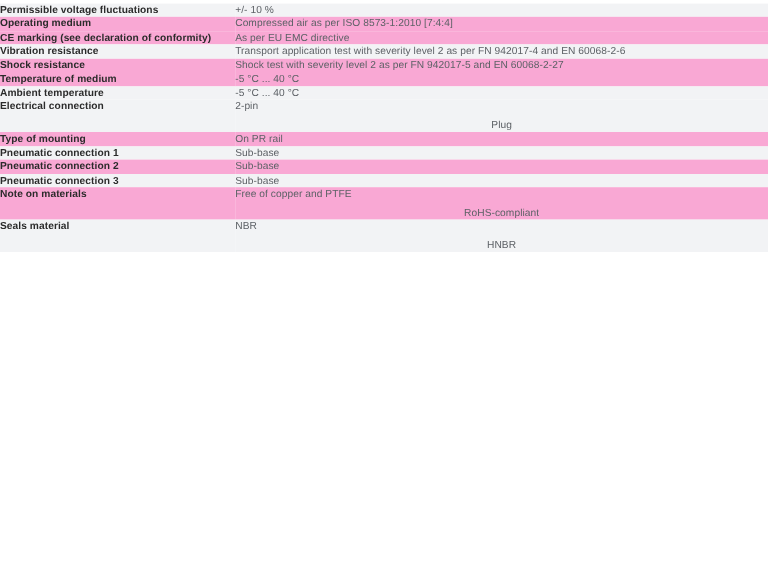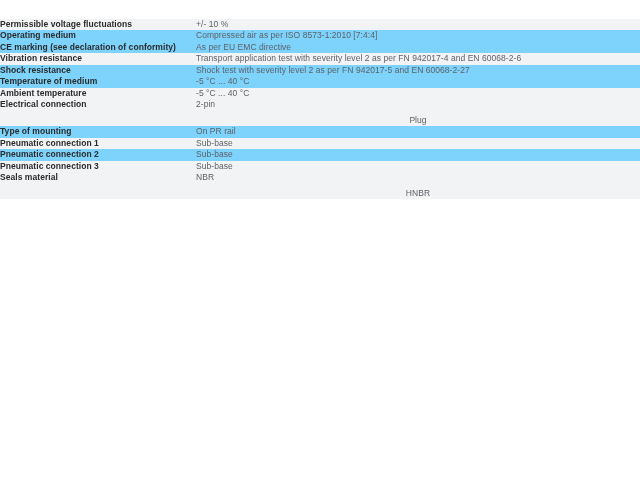--- a/index.html
+++ b/index.html
@@ -20,25 +20,25 @@
     height: 480px;
     position: relative;
     background: #ffffff;
     box-sizing: border-box;
   }
 
   .spec-table {
     width: 100%;
     border-collapse: collapse;
     table-layout: fixed;
-    margin-top: 19px;
+    margin-top: 3px;
   }
 
   .spec-row {
-    background: #7dd3fc;
+    background: #f9a8d4;
   }
   .spec-row.shaded {
     background: #f2f3f5;
   }
 
   .spec-row td {
     padding: 0;
     vertical-align: top;
     border: 0;
   }
@@ -144,20 +144,27 @@
           <td class="cell-value">
             <span class="value-line">Sub-base</span>
           </td>
         </tr>
         <tr class="spec-row shaded">
           <td class="cell-label">Pneumatic connection 3</td>
           <td class="cell-value">
             <span class="value-line">Sub-base</span>
           </td>
         </tr>
+        <tr class="spec-row">
+          <td class="cell-label">Note on materials</td>
+          <td class="cell-value">
+            <span class="value-line">Free of copper and PTFE</span>
+            <span class="value-line">RoHS-compliant</span>
+          </td>
+        </tr>
         <tr class="spec-row shaded">
           <td class="cell-label">Seals material</td>
           <td class="cell-value">
             <span class="value-line">NBR</span>
             <span class="value-line">HNBR</span>
           </td>
         </tr>
       </tbody>
   </table>
 

